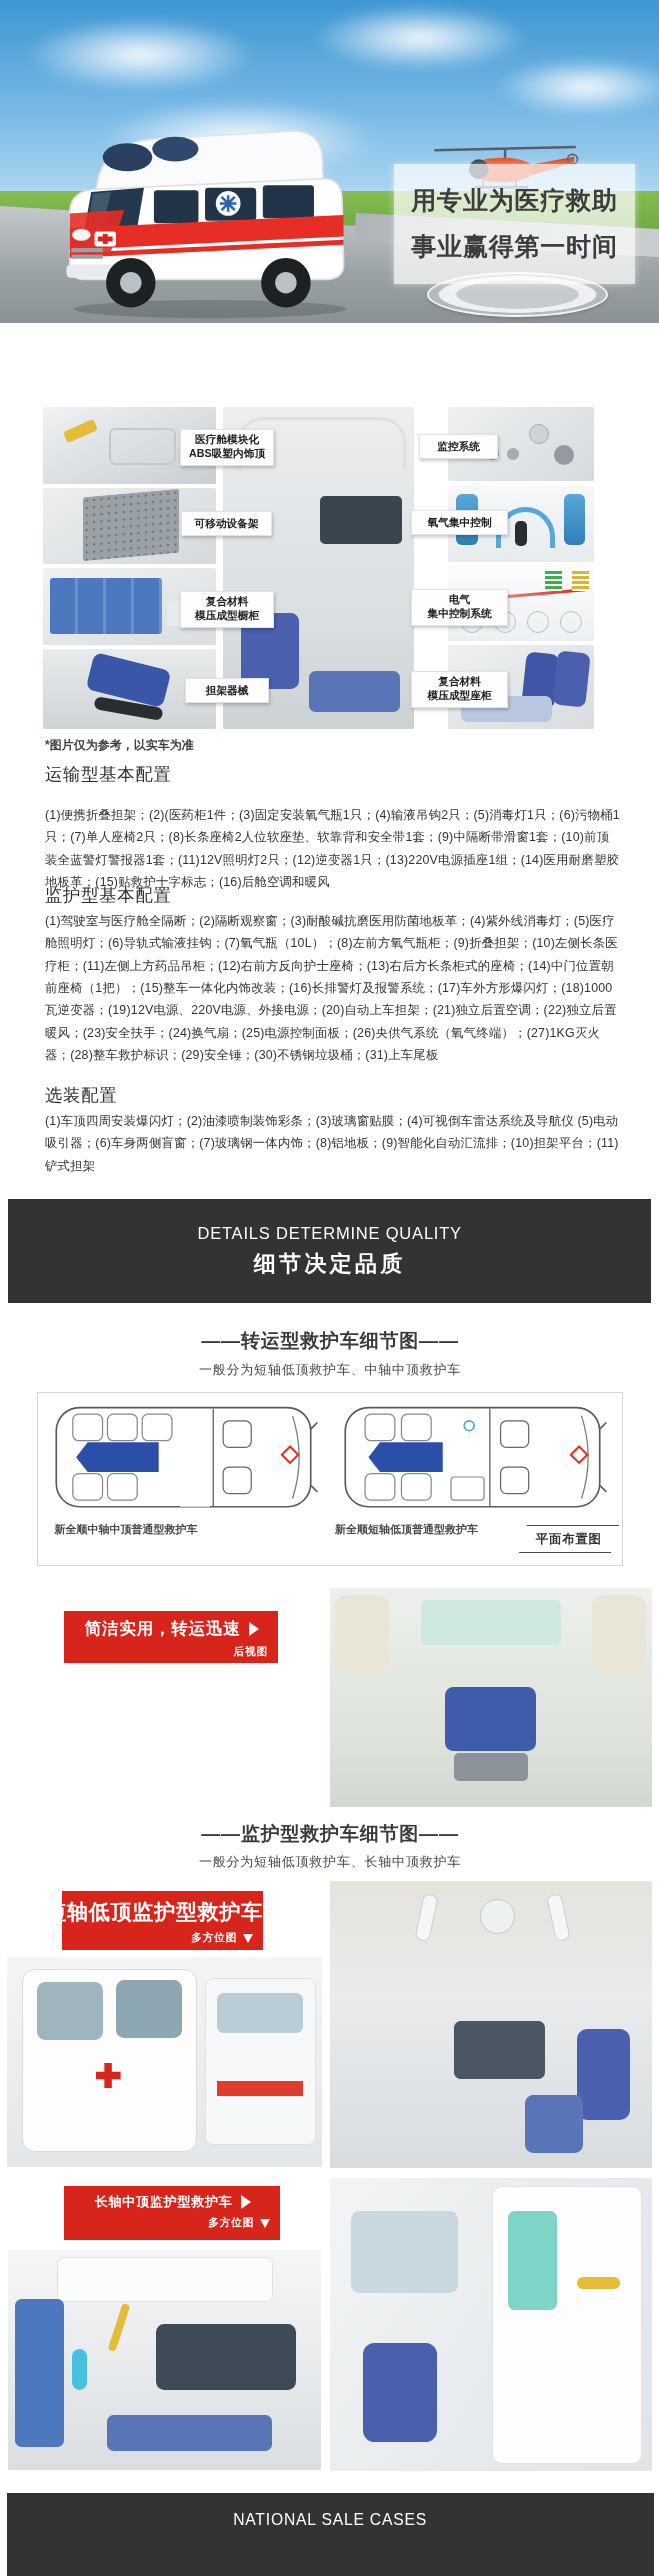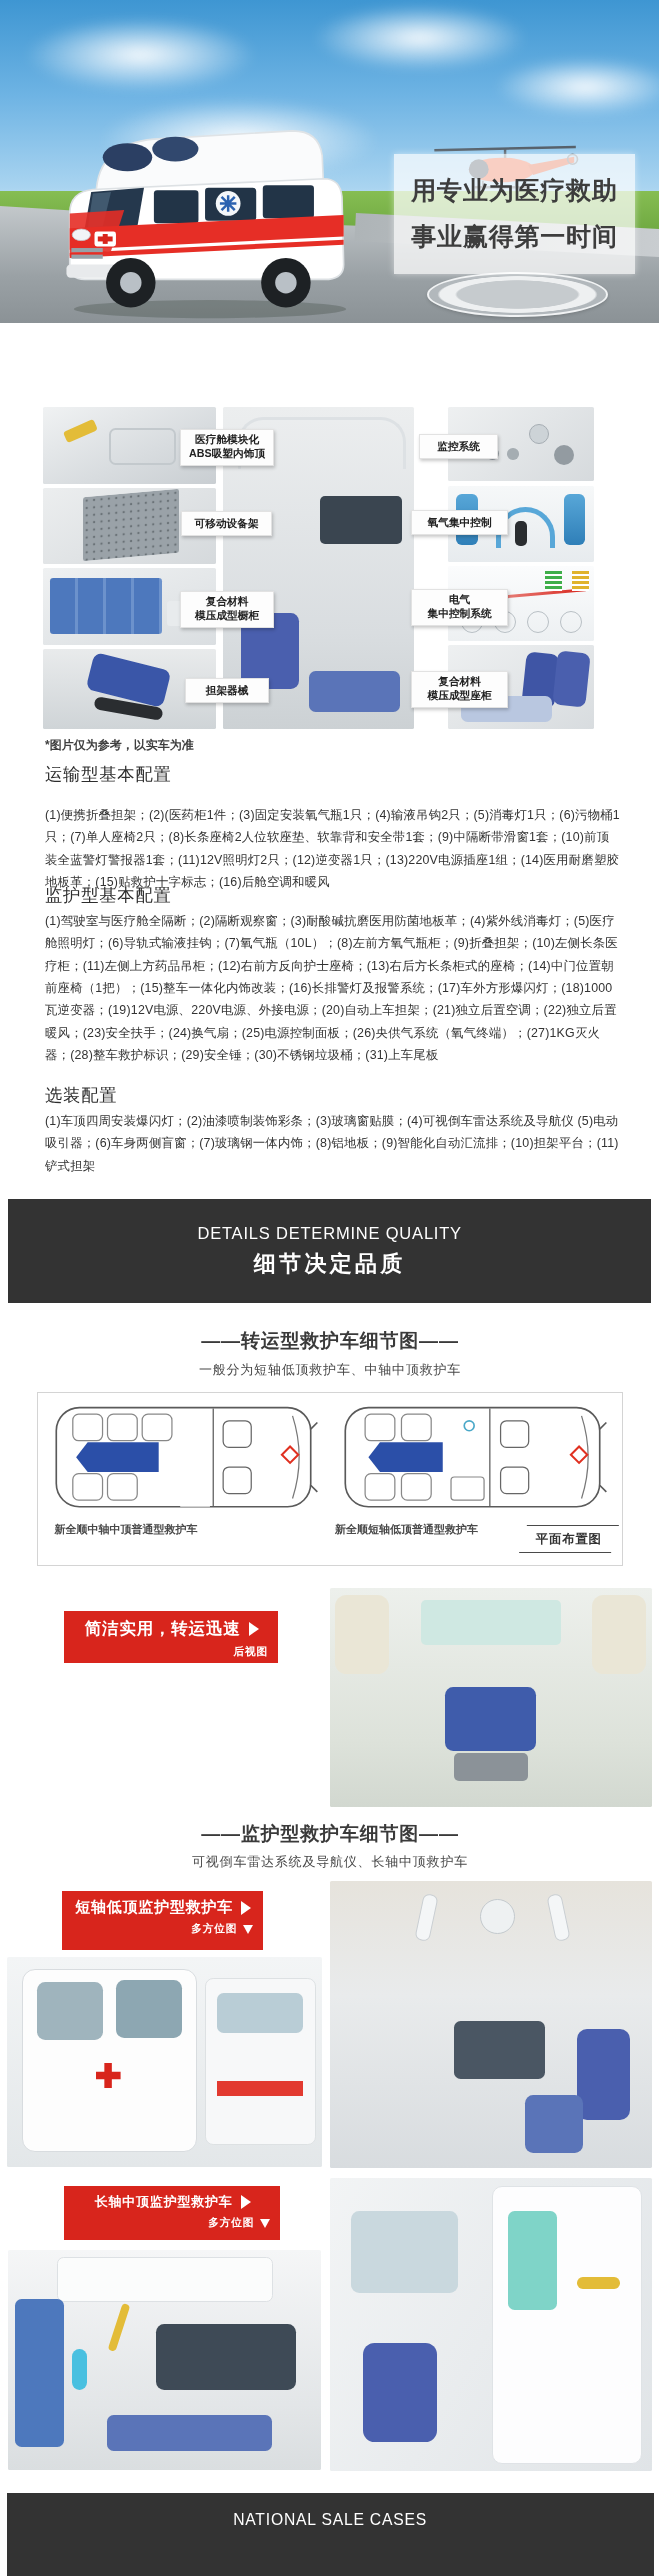--- a/index.html
+++ b/index.html
@@ -14,21 +14,21 @@
   .grass{position:absolute;left:0;top:191px;width:660px;height:132px;
          background:linear-gradient(#86bd52,#5d9a35 55%,#4e8a2c);}
   .road{position:absolute;left:0;top:206px;width:660px;height:117px;
         background:linear-gradient(#c3c8cb,#9aa1a5 60%,#8b9296);
         clip-path:polygon(0 0,40% 14%,100% 26%,100% 100%,0 100%);}
   .roadpath{position:absolute;left:355px;top:221px;width:305px;height:28px;background:linear-gradient(90deg,#aeb4b7,#c9cdd0);
         transform:rotate(3deg);}
   .helipad{position:absolute;left:427px;top:272px;width:177px;height:41px;border-radius:50%;
         background:radial-gradient(ellipse at center,#c6cbce 0 48%,#eef0f1 50% 62%,#b2b8bc 64% 100%);
         border:2.5px solid #f1f3f4;box-shadow:0 1.6px 3.3px rgba(0,0,0,.15);}
-  .slogan-box{position:absolute;left:394px;top:154px;width:241px;height:120px;
+  .slogan-box{position:absolute;left:394px;top:164px;width:241px;height:120px;
         background:rgba(255,255,255,.72);box-shadow:0 0 6.6px rgba(255,255,255,.5);}
   .slogan-line{width:100%;text-align:center;font-size:25px;font-weight:bold;color:#3d3d3d;letter-spacing:0.8px;}
   .slogan-line.l1{margin-top:20px;}
   .slogan-line.l2{margin-top:13px;}
   .van-text{position:absolute;left:162px;top:262px;font-size:9px;font-weight:bold;color:#7b2d8e;
         letter-spacing:4.1px;transform:rotate(-3deg);}
   
   .red-banner{position:absolute;left:169px;top:317px;width:327px;height:72px;background:#d8251c;
         color:#fff;text-align:center;z-index:6;}
   .rb-en{font-size:16.5px;letter-spacing:0.4px;margin-top:10.7px;}
@@ -261,32 +261,32 @@
     <div class="rl-main">
       <span>简洁实用，转运迅速</span>
       <span class="tri-r"></span>
     </div>
     <div class="rl-sub">
       <span>后视图</span>
     </div>
   </div>
 
   <div class="center-title" style="top:1821px;">——监护型救护车细节图——</div>
-  <div class="center-sub" style="top:1853px;">可视倒车雷达系统及导航仪、长轴中顶救护车</div>
+  <div class="center-sub" style="top:1853px;">一般分为短轴低顶救护车、长轴中顶救护车</div>
 
   <div class="photo" style="left:330px;top:1881px;width:322px;height:287px;background:linear-gradient(#e6e3dc,#e9ebec 40%,#d8dcdf);">
     <div class="shape" style="left:89px;top:13px;width:13px;height:45px;background:#f4f6f7;border:1.6px solid #c9ced2;border-radius:6.6px;transform:rotate(12deg);"></div>
     <div class="shape" style="left:221px;top:13px;width:13px;height:45px;background:#f4f6f7;border:1.6px solid #c9ced2;border-radius:6.6px;transform:rotate(-12deg);"></div>
     <div class="shape" style="left:150px;top:18px;width:33px;height:33px;background:#eef1f2;border:1.6px solid #c3c9cd;border-radius:50%;"></div>
     <div class="shape" style="left:124px;top:140px;width:91px;height:58px;background:#4a5663;border-radius:6.6px;"></div>
     <div class="shape" style="left:247px;top:148px;width:53px;height:91px;background:#4a5fae;border-radius:10px;"></div>
     <div class="shape" style="left:195px;top:214px;width:58px;height:58px;background:#5a74b8;border-radius:8.2px;"></div>
   </div>
   <div class="red-label" style="left:62px;top:1891px;width:201px;height:59px;">
-    <div class="rl-main" style="font-size:15px;">
+    <div class="rl-main" style="font-size:21px;">
       <span>短轴低顶监护型救护车</span>
       <span class="tri-r"></span>
     </div>
     <div class="rl-sub">
       <span>多方位图</span>
       <span class="tri-d"></span>
     </div>
   </div>
   <div class="photo" style="left:6.6px;top:1957px;width:315px;height:210px;background:linear-gradient(#f3f5f6,#e3e7e9);">
     <div class="shape" style="left:15px;top:11.5px;width:173px;height:181px;background:#fdfdfd;border:1.6px solid #d8dcdf;border-radius:13px;"></div>

